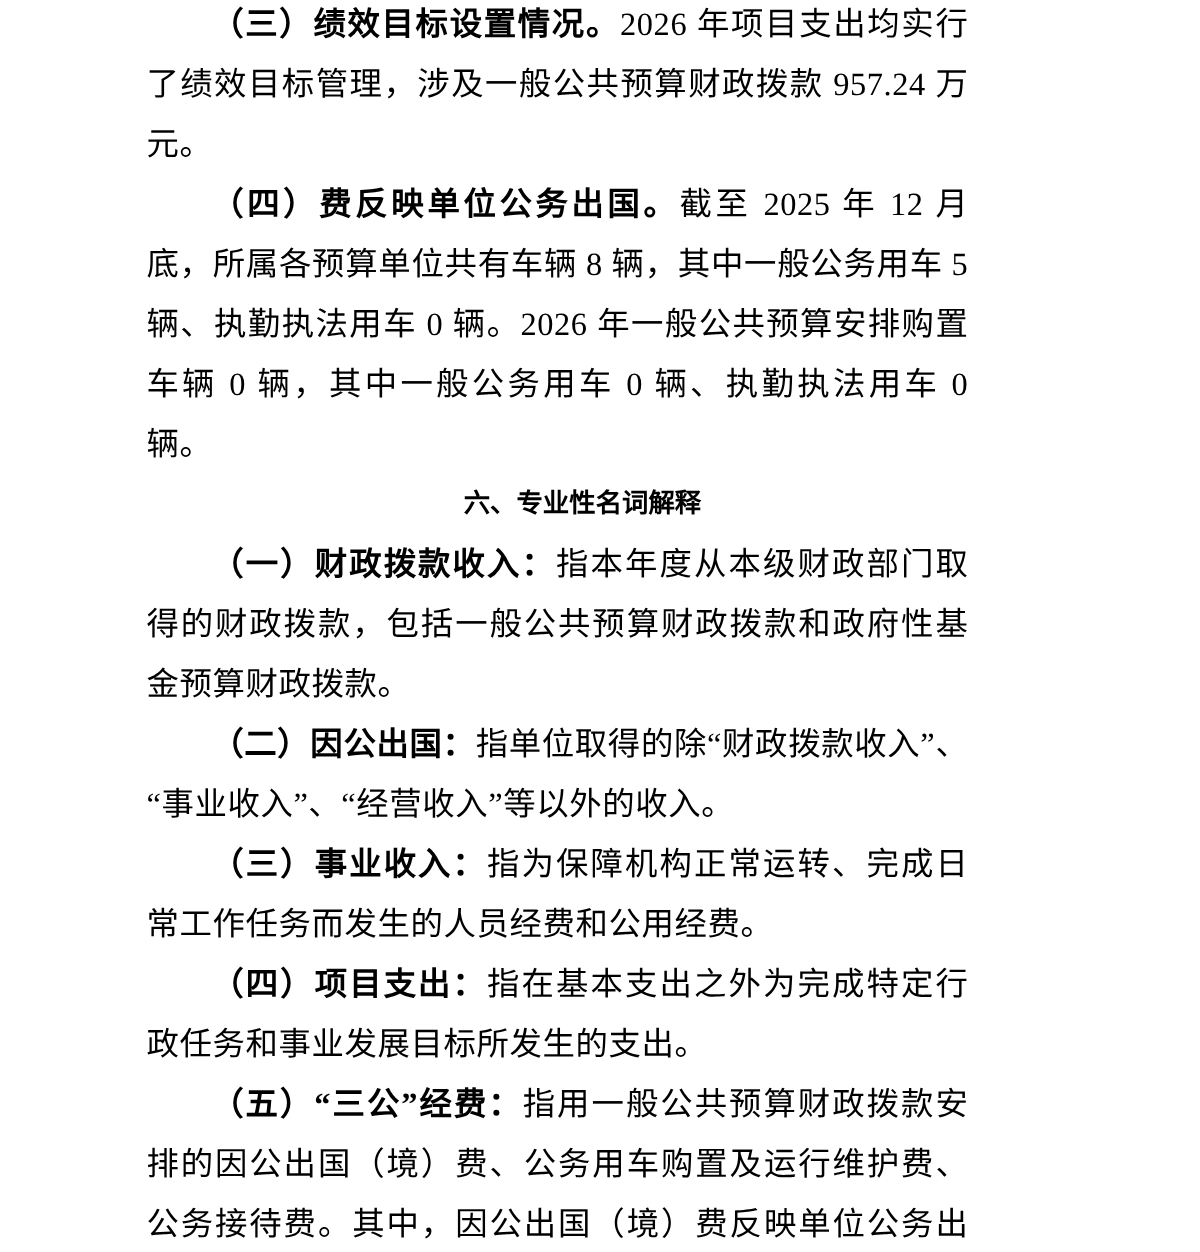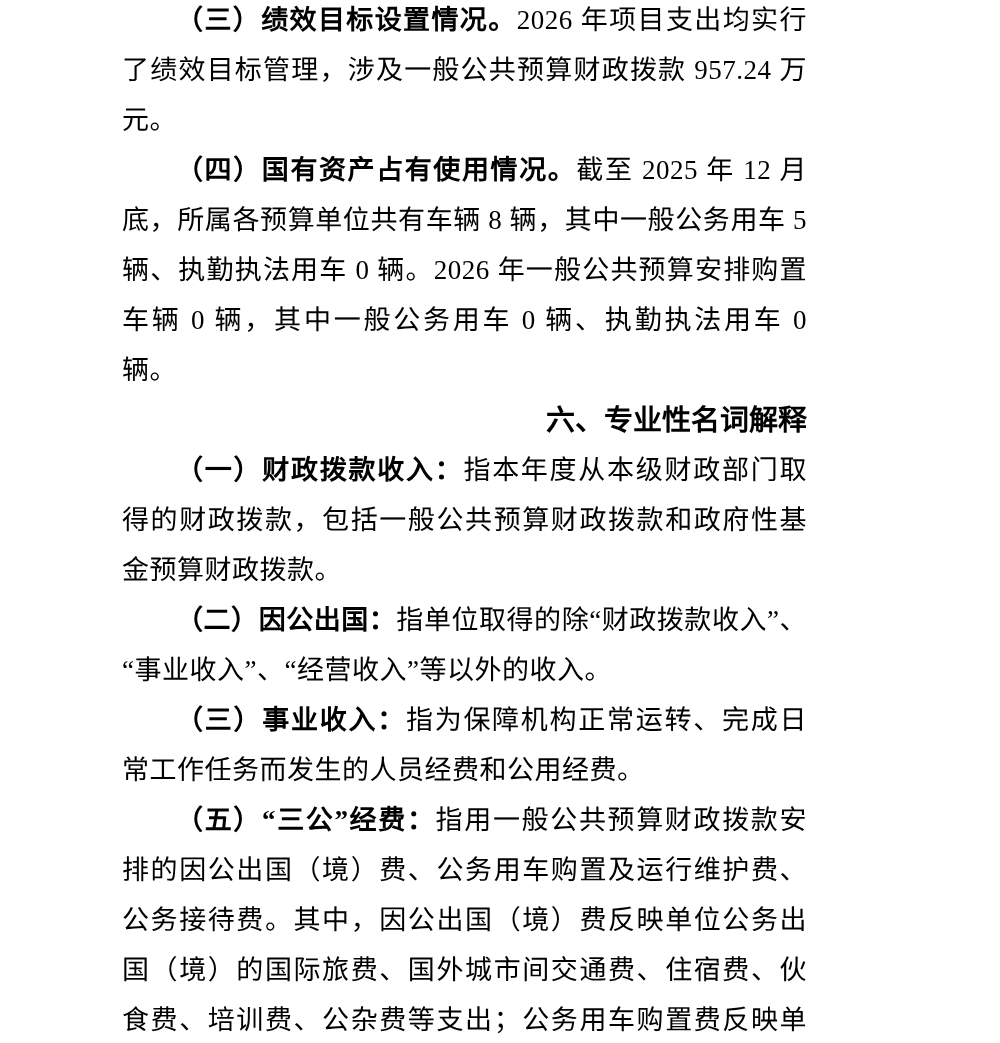--- a/index.html
+++ b/index.html
@@ -29,42 +29,43 @@
     text-indent: 2em;
     letter-spacing: 0.5px;
   }
   .para .lead {
     font-weight: 700;
   }
   .heading {
     margin: 0;
     color: #000000;
     font-family: "Liberation Sans", "DejaVu Sans", sans-serif;
-    font-size: 29px;
+    font-size: 22px;
     font-weight: 700;
     line-height: 50px;
     text-indent: 1.9em;
-    text-align: right;
+    text-align: center;
   }
 </style>
 </head>
 <body>
 
 <div class="page">
   <div class="text-block">
 
     <p class="para"><span class="lead">（三）绩效目标设置情况。</span><span>2026 年项目支出均实行了绩效目标管理，涉及一般公共预算财政拨款 957.24 万元。</span></p>
 
-    <p class="para"><span class="lead">（四）国有资产占有使用情况。</span><span>截至 2025 年 12 月底，所属各预算单位共有车辆 8 辆，其中一般公务用车 5 辆、执勤执法用车 0 辆。2026 年一般公共预算安排购置车辆 0 辆，其中一般公务用车 0 辆、执勤执法用车 0 辆。</span></p>
+    <p class="para"><span class="lead">（四）费反映单位公务出国。</span><span>截至 2025 年 12 月底，所属各预算单位共有车辆 8 辆，其中一般公务用车 5 辆、执勤执法用车 0 辆。2026 年一般公共预算安排购置车辆 0 辆，其中一般公务用车 0 辆、执勤执法用车 0 辆。</span></p>
 
     <h2 class="heading">六、专业性名词解释</h2>
 
     <p class="para"><span class="lead">（一）财政拨款收入：</span><span>指本年度从本级财政部门取得的财政拨款，包括一般公共预算财政拨款和政府性基金预算财政拨款。</span></p>
 
     <p class="para"><span class="lead">（二）因公出国：</span><span>指单位取得的除“财政拨款收入”、“事业收入”、“经营收入”等以外的收入。</span></p>
 
     <p class="para"><span class="lead">（三）事业收入：</span><span>指为保障机构正常运转、完成日常工作任务而发生的人员经费和公用经费。</span></p>
 
+    <p class="para"><span class="lead">（四）项目支出：</span><span>指在基本支出之外为完成特定行政任务和事业发展目标所发生的支出。</span></p>
 
     <p class="para"><span class="lead">（五）“三公”经费：</span><span>指用一般公共预算财政拨款安排的因公出国（境）费、公务用车购置及运行维护费、公务接待费。其中，因公出国（境）费反映单位公务出国（境）的国际旅费、国外城市间交通费、住宿费、伙食费、培训费、公杂费等支出；公务用车购置费反映单位公务用车购置支出（含车辆购置税）；公务用车运行维护费反映单位按规定保留的公务用车燃料费、维修费、</span></p>
 
   </div>
 </div>
 
 </body></html>

